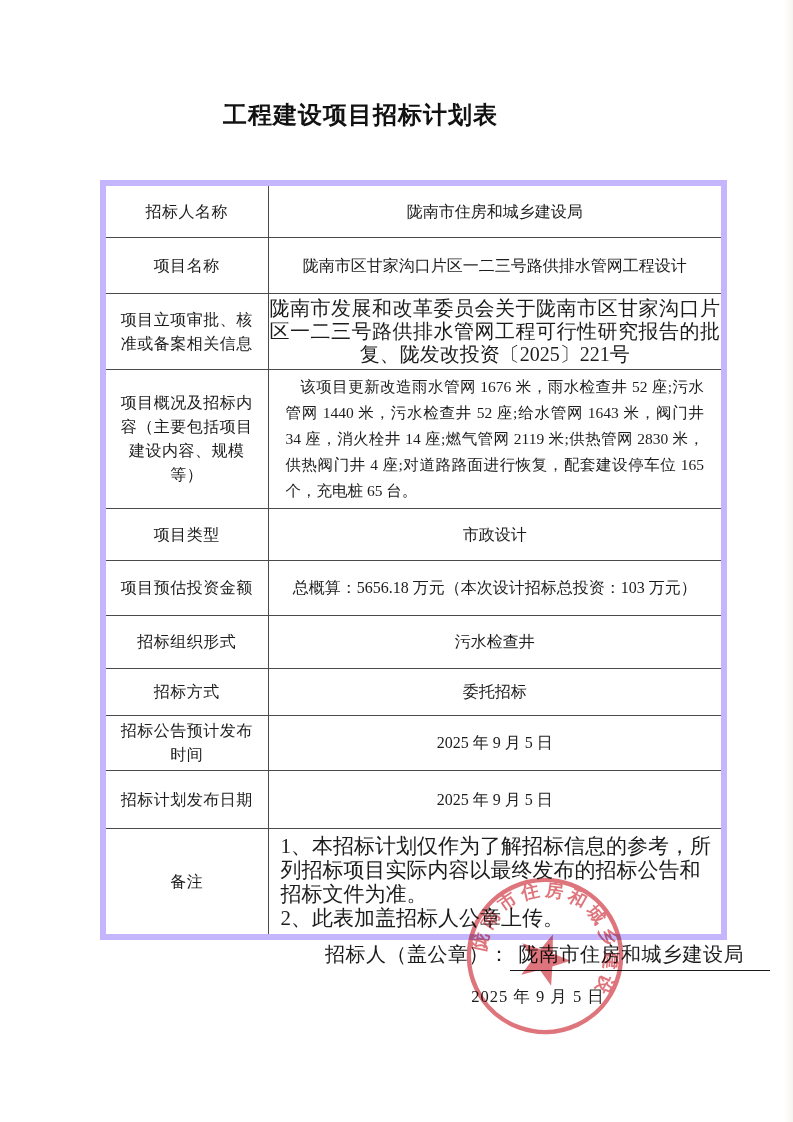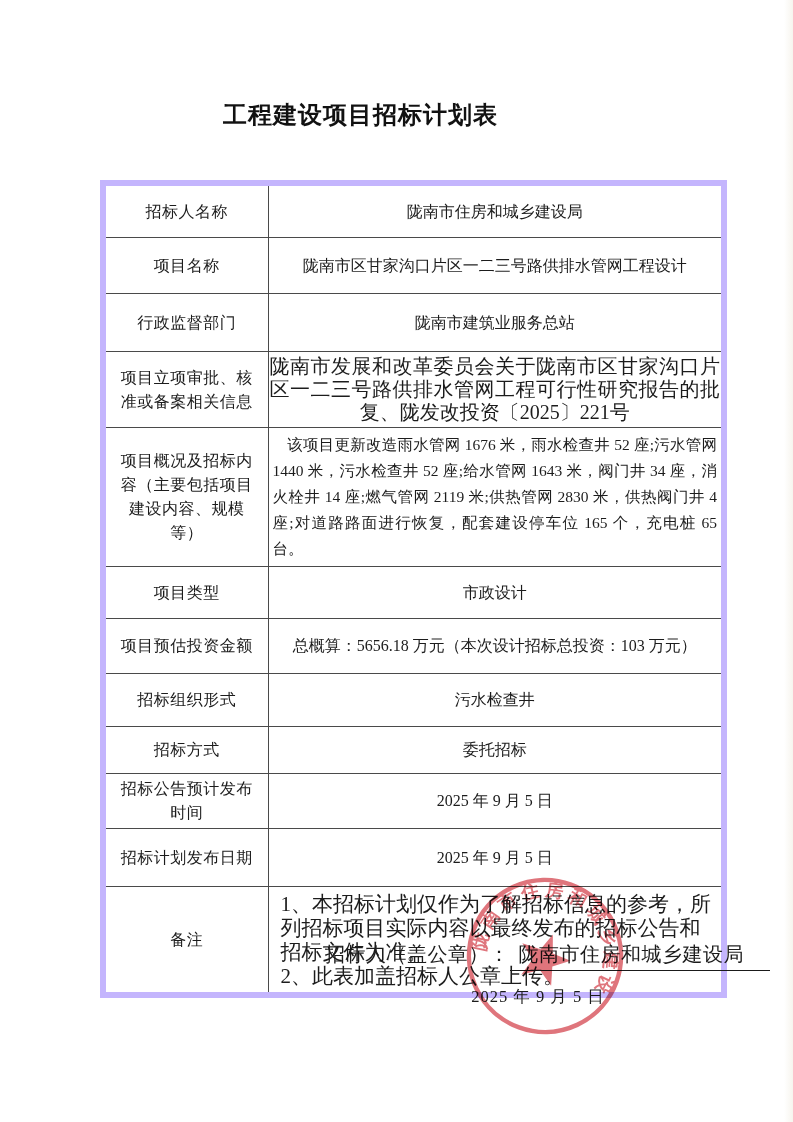--- a/index.html
+++ b/index.html
@@ -51,21 +51,21 @@
     text-align-last:center;
     line-height:23px;
     padding:3px 1px;
   }
   td.val.overview{
     font-size:15.5px;
     text-align:justify;
     text-align-last:left;
     text-indent:.95em;
     line-height:26px;
-    padding:4px 4px;
+    padding:4px 17px;
   }
   td.val.remark{
     font-size:21px;
     text-align:left;
     white-space:pre-line;
     line-height:24px;
     padding:4px 8px 4px 12px;
   }
   tr.r1 td{height:47px;} tr.r2 td{height:51px;margin-left:16px;} tr.r3 td{height:53px;}
   tr.r4 td{height:67px;} tr.r5 td{height:110px;} tr.r6 td{height:47px;}
@@ -107,24 +107,20 @@
         <col>
       </colgroup>
     <tbody>
       <tr class="r1">
         <td class="lbl">招标人名称</td>
         <td class="val">陇南市住房和城乡建设局</td>
       </tr>
       <tr class="r2">
         <td class="lbl">项目名称</td>
         <td class="val">陇南市区甘家沟口片区一二三号路供排水管网工程设计</td>
-      </tr>
-      <tr class="r3">
-        <td class="lbl">行政监督部门</td>
-        <td class="val">陇南市建筑业服务总站</td>
       </tr>
       <tr class="r4">
         <td class="lbl">项目立项审批、核准或备案相关信息</td>
         <td class="val approval">陇南市发展和改革委员会关于陇南市区甘家沟口片区一二三号路供排水管网工程可行性研究报告的批复、陇发改投资〔2025〕221号</td>
       </tr>
       <tr class="r5">
         <td class="lbl">项目概况及招标内容（主要包括项目建设内容、规模等）</td>
         <td class="val overview">该项目更新改造雨水管网 1676 米，雨水检查井 52 座;污水管网 1440 米，污水检查井 52 座;给水管网 1643 米，阀门井 34 座，消火栓井 14 座;燃气管网 2119 米;供热管网 2830 米，供热阀门井 4 座;对道路路面进行恢复，配套建设停车位 165 个，充电桩 65 台。</td>
       </tr>
       <tr class="r6">

